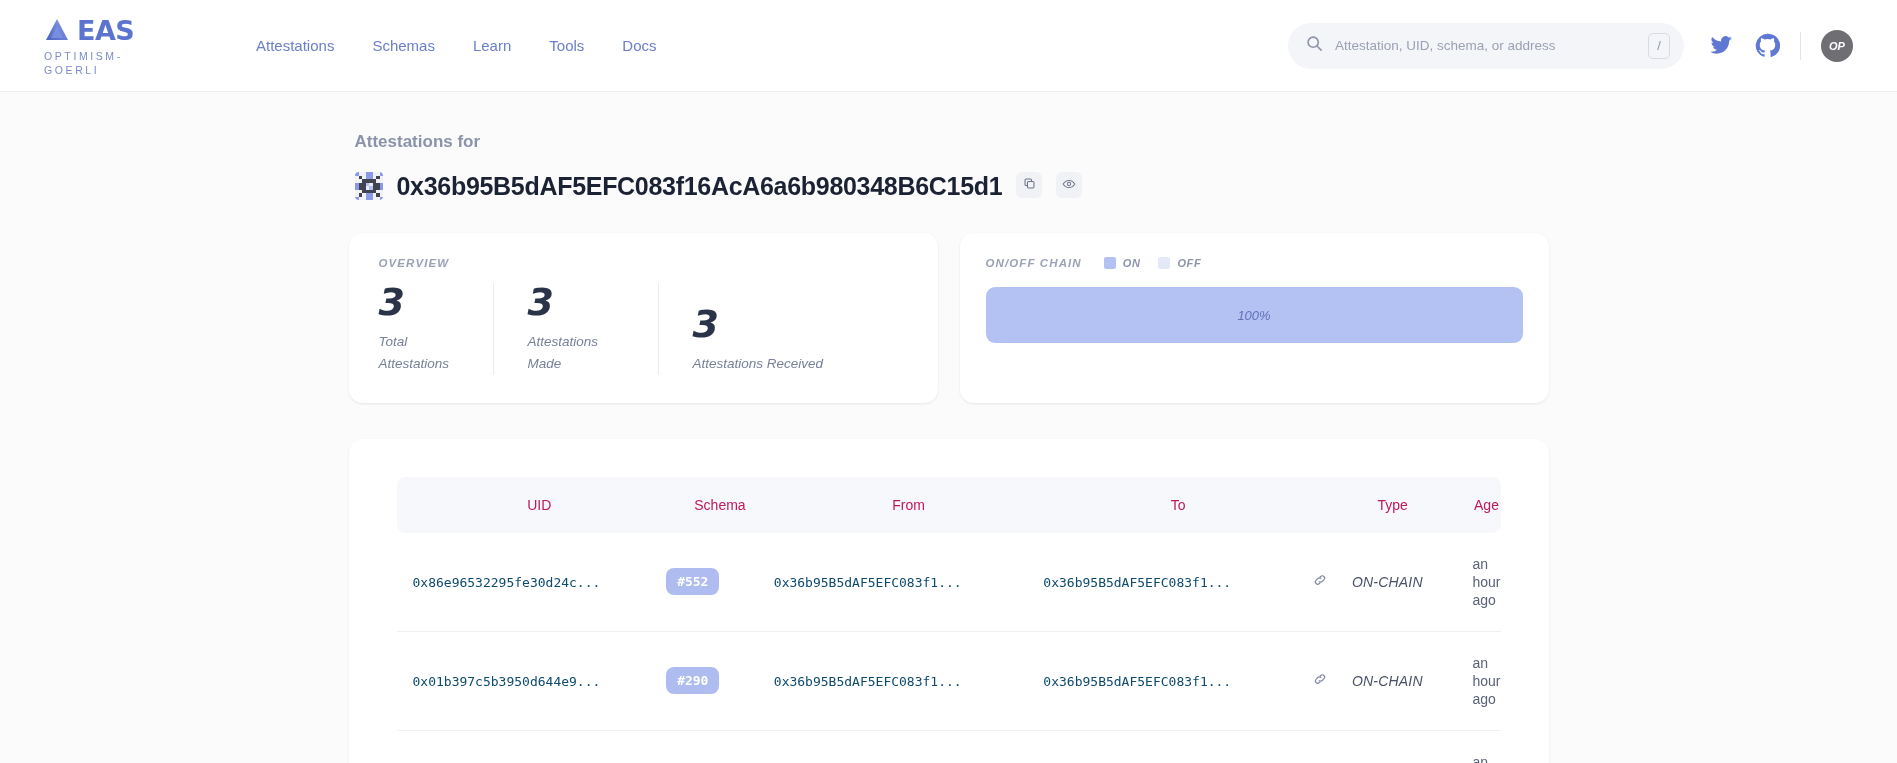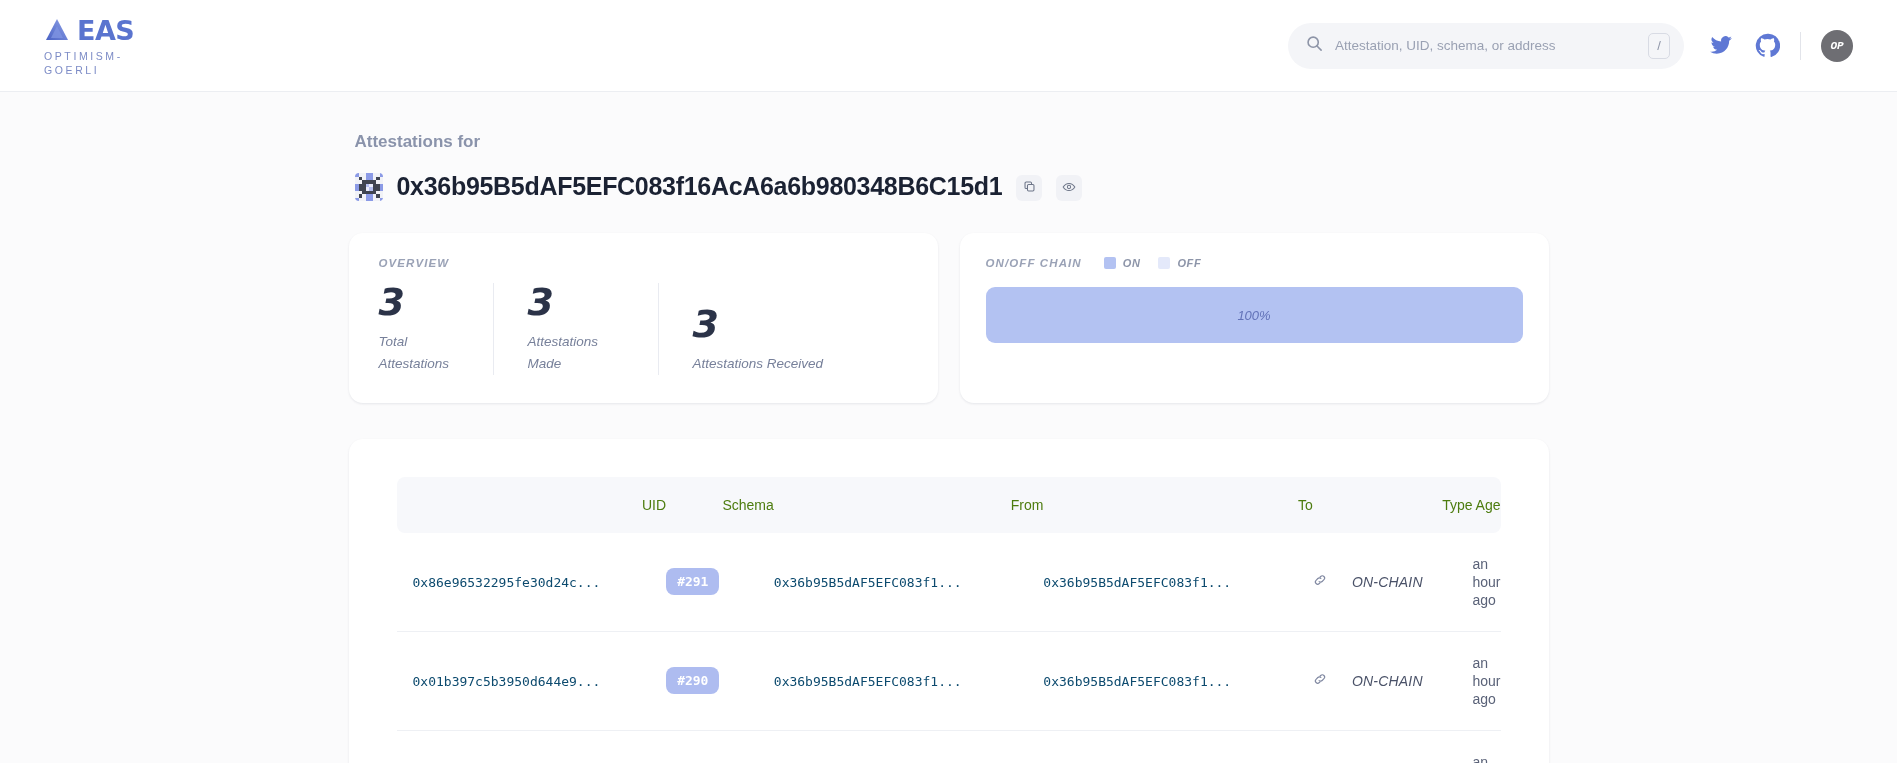--- a/index.html
+++ b/index.html
@@ -53,37 +53,37 @@
     width: 22px; height: 26px; border: 1px solid #d8dbe4; border-radius: 5px;
     display: flex; align-items: center; justify-content: center;
     font-size: 13px; color: #8e95a8;
   }
   .soc { margin-left: 24px; display: flex; align-items: center; gap: 22px; }
   .soc-icon { cursor: pointer; display: flex; }
   .vsep { width: 1px; height: 28px; background: #e2e4ea; margin: 0 20px; }
   .op-badge {
     width: 32px; height: 32px; border-radius: 50%; background: #6e6e73;
     color: #fff; font-size: 11px; font-weight: 700; font-style: italic;
-    display: flex; align-items: center; justify-content: center; font-family: Liberation Mono, monospace;
+    display: flex; align-items: center; justify-content: center;
   }
   .connect-btn {
     margin-left: 22px; height: 48px; padding: 0 30px; background: #f4f5f8;
     border: none; border-radius: 10px; font-size: 16px; font-weight: 700;
     color: #1b1f2a; cursor: pointer; font-family: "Liberation Sans", sans-serif;
   }
 
   
   .page { padding: 40px 0 0 0; }
   .wrap { width: 1200px; margin: 0 auto; padding-left: 0px; }
 
   .page-sub {
     font-size: 17px; color: #8a93ab; font-weight: 600; margin-left: 6px;
   }
   .addr-row {
-    display: flex; align-items: flex-end; gap: 14px; margin-top: 20px; margin-left: 6px;
+    display: flex; align-items: flex-start; gap: 14px; margin-top: 20px; margin-left: 6px;
   }
   .identicon {
     width: 28px; height: 28px; border-radius: 4px; overflow: hidden; flex: none;
   }
   .addr-text {
     font-size: 25px; font-weight: 700; color: #1b2233; letter-spacing: -0.3px;
   }
   .icon-btn {
     width: 26px; height: 26px; border-radius: 6px; background: #f1f2f6;
     display: flex; align-items: center; justify-content: center; cursor: pointer;
@@ -133,21 +133,21 @@
 
   
   .table-card {
     margin-top: 36px; background: #ffffff; border-radius: 14px;
     box-shadow: 0 1px 3px rgba(30,40,70,.06), 0 1px 2px rgba(30,40,70,.04);
     padding: 38px 48px 44px 48px;
   }
   table { width: 100%; border-collapse: collapse; }
   thead tr { background: #f7f8fb; }
   thead th {
-    text-align: right; font-size: 14px; color: #4d7c0f; font-weight: 400;
+    text-align: center; font-size: 14px; color: #be185d; font-weight: 400;
     padding: 18px 0 18px 0; height: 56px;
   }
   thead th:first-child { padding-left: 16px; border-radius: 8px 0 0 8px; }
   thead th:last-child  { border-radius: 0 8px 8px 0; }
   tbody td {
     padding: 22px 0; border-bottom: 1px solid #eef0f4; vertical-align: middle;
     height: 50px;
   }
   tbody td:first-child { padding-left: 16px; }
   .mono {
@@ -187,20 +187,27 @@
           </defs>
           <path d="M13 2 L24 23 L2 23 Z" fill="url(#tg)"></path>
           <path d="M13 9 L19 21 L7 21 Z" fill="#7d92e0" opacity="0.85"></path>
         </svg>
       </span>
       <span class="brand-name">EAS</span>
     </div>
     <div class="brand-sub">OPTIMISM-GOERLI</div>
   </div>
 
+  <nav class="nav">
+    <a href="#">Attestations</a>
+    <a href="#">Schemas</a>
+    <a href="#">Learn</a>
+    <a href="#">Tools</a>
+    <a href="#">Docs</a>
+  </nav>
 
   <div class="header-right">
 
     <div class="search-box">
       <span>
         <svg width="17" height="17" viewBox="0 0 18 18" fill="none" stroke="#8d94a7" stroke-width="1.7">
           <circle cx="7.6" cy="7.6" r="5.4"></circle>
             <line x1="11.6" y1="11.6" x2="16" y2="16" stroke-linecap="round"></line>
         </svg>
       </span>
@@ -340,21 +347,21 @@
             <th class="col-age">Age</th>
           </tr>
         </thead>
         <tbody>
 
           <tr>
             <td>
               <span class="mono mono-link">0x86e96532295fe30d24c...</span>
             </td>
             <td>
-              <span class="schema-pill">#291</span>
+              <span class="schema-pill">#552</span>
             </td>
             <td>
               <span class="mono mono-link">0x36b95B5dAF5EFC083f1...</span>
             </td>
             <td>
               <span class="mono mono-link">0x36b95B5dAF5EFC083f1...</span>
             </td>
             <td>
               <span class="type-cell">
                 <span>

